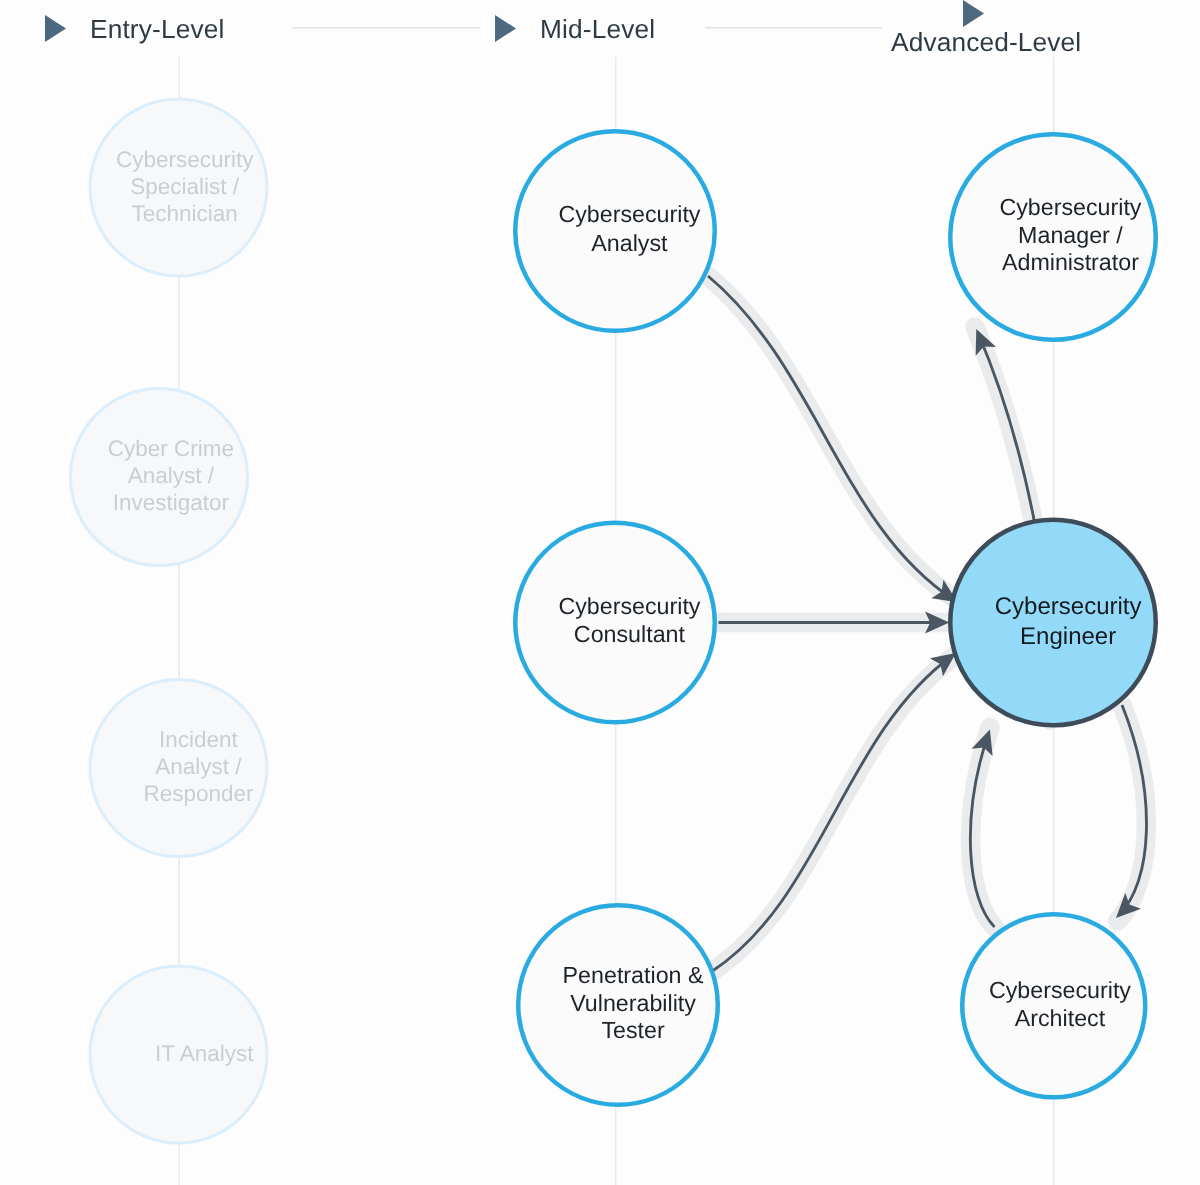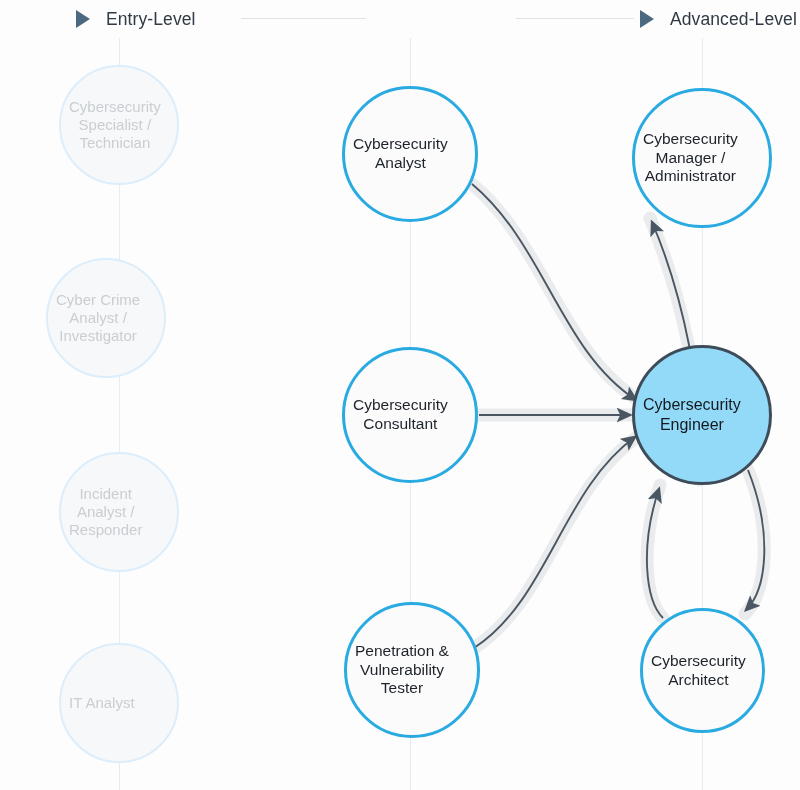--- a/index.html
+++ b/index.html
@@ -13,21 +13,21 @@
     position: relative;
     overflow: hidden;
     font-family: "Liberation Sans", sans-serif;
     background: #fdfdfe;
   }
 
   
   #header-bar {
     position: absolute;
     left: 0; top: 0;
-    width: 686px; height: 38px; margin-left: 46px;
+    width: 686px; height: 38px;
   }
   .header-col {
     position: absolute;
     top: 0;
     height: 38px;
     display: flex;
     align-items: center;
   }
   .header-tri {
     width: 0; height: 0;
@@ -65,21 +65,21 @@
     pointer-events: none;
   }
 
   
   .node {
     position: absolute;
     border-radius: 50%;
     box-sizing: border-box;
     display: flex;
     align-items: center;
-    justify-content: flex-start;
+    justify-content: flex-end;
     text-align: center;
     line-height: 1.22;
   }
   .node-label {
     display: block;
     padding: 0 8px;
     white-space: pre-line;
   }
 
   
@@ -120,22 +120,26 @@
 <div id="header-bar">
 
   <div class="header-rule" style="left:195px; width:125px;"></div>
   <div class="header-rule" style="left:470px; width:118px;"></div>
 
   <div class="header-col" style="left:30px;">
     <span class="header-tri"></span>
     <span class="header-label">Entry-Level</span>
   </div>
 
-
-  <div class="header-col" style="left:594px;">
+  <div class="header-col" style="left:330px;">
+    <span class="header-tri"></span>
+    <span class="header-label">Mid-Level</span>
+  </div>
+
+  <div class="header-col" style="left:594px;flex-direction:column;">
     <span class="header-tri"></span>
     <span class="header-label">Advanced-Level</span>
   </div>
 </div>
 
 <div class="col-guide" style="left:119px; top:38px; height:752px;"></div>
 <div class="col-guide" style="left:410px; top:38px; height:752px;"></div>
 <div class="col-guide" style="left:702px; top:38px; height:752px;"></div>
 
 <div class="entry-link" style="top:186px; height:70px;"></div>

